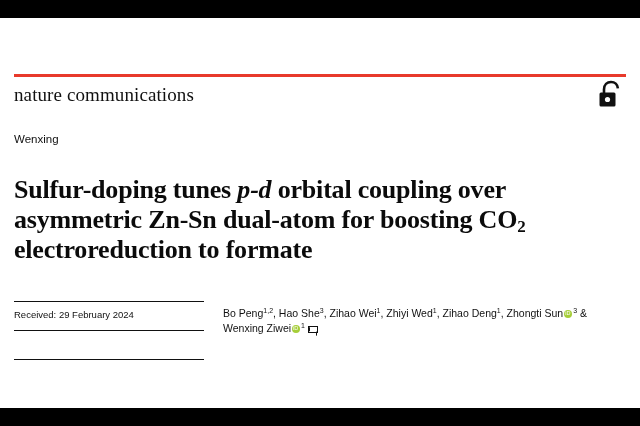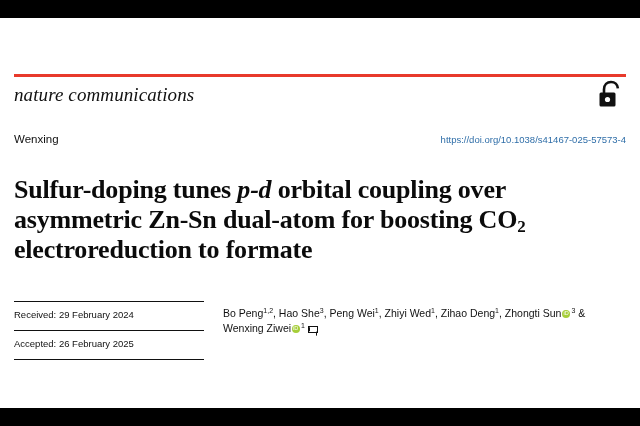--- a/index.html
+++ b/index.html
@@ -38,21 +38,20 @@
   }
   .masthead {
     position: absolute;
     left: 0;
     top: 66px;
     width: 480px;
     font-family: "Liberation Serif", serif;
     font-size: 19px;
     letter-spacing: 0.1px;
     color: #111111;
-    font-style: italic;
   }
   .oa-icon {
     position: absolute;
     right: 2px;
     top: 62px;
     width: 26px;
     height: 30px;
   }
   .meta-row {
     position: absolute;
@@ -197,35 +196,33 @@
     <div class="oa-icon">
       <svg width="26" height="30" viewBox="0 0 26 30">
         <path d="M6 13 V9.5 C6 4.8 9.2 2 13 2 c3.8 0 6.6 2.6 6.9 6.4" fill="none" stroke="#111111" stroke-width="2.6"></path>
         <rect x="1.5" y="12.5" width="16" height="14" rx="1.5" fill="#111111"></rect>
         <circle cx="9.5" cy="19.5" r="2.6" fill="#ffffff"></circle>
       </svg>
     </div>
 
     <div class="meta-row">
       <div class="article-label">Wenxing</div>
-      <a class="doi" href="#">https://doi.org/10.1038/s41467-025-57573-4</a>
     </div>
 
     <h1 class="title">
       <span>Sulfur-doping tunes </span><span class="ital">p-d</span><span> orbital coupling over</span>
       <span>asymmetric Zn-Sn dual-atom for boosting</span>
       <span>CO</span><sub>2</sub><span> electroreduction to formate</span>
     </h1>
 
     <div class="divider div1"></div>
     <div class="received">Received: 29 February 2024</div>
     <div class="divider div2"></div>
-    <div class="accepted">Accepted: 26 February 2025</div>
     <div class="divider div3"></div>
 
     <div class="authors">
-      <span>Bo Peng</span><sup>1,2</sup><span>, Hao She</span><sup>3</sup><span>, Peng Wei</span><sup>1</sup><span>, Zhiyi Wed</span><sup>1</sup><span>, Zihao Deng</span><sup>1</sup><span>, Zhongti Sun</span><span class="orcid"></span><sup>3</sup><span> &amp;</span>
+      <span>Bo Peng</span><sup>1,2</sup><span>, Hao She</span><sup>3</sup><span>, Zihao Wei</span><sup>1</sup><span>, Zhiyi Wed</span><sup>1</sup><span>, Zihao Deng</span><sup>1</sup><span>, Zhongti Sun</span><span class="orcid"></span><sup>3</sup><span> &amp;</span>
       <br>
       <span>Wenxing Ziwei</span><span class="orcid"></span><sup>1</sup><span class="mail"></span>
     </div>
 
   </div>
 </div>
 
 </body></html>

